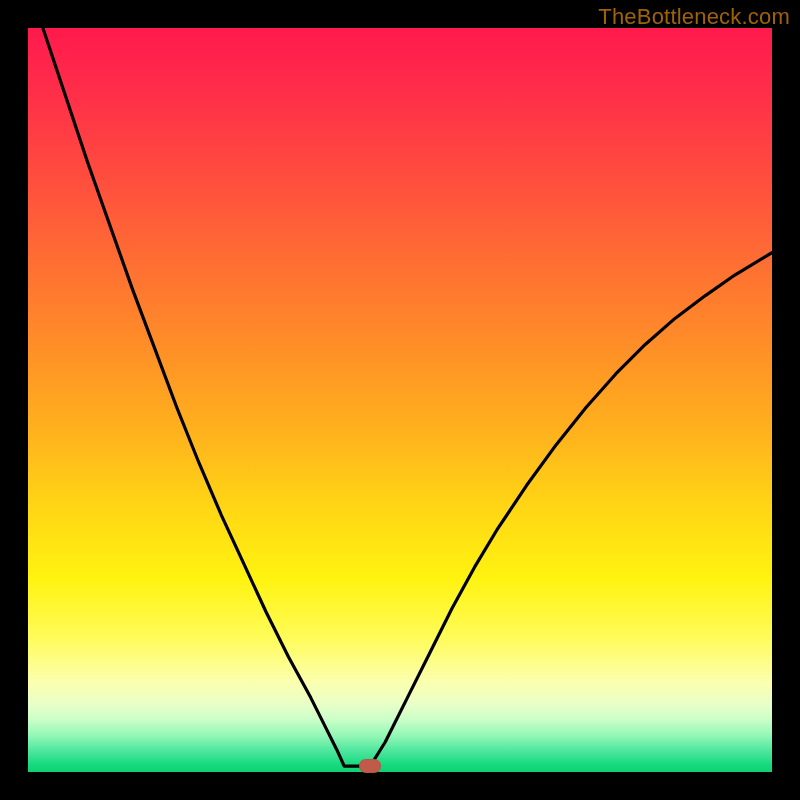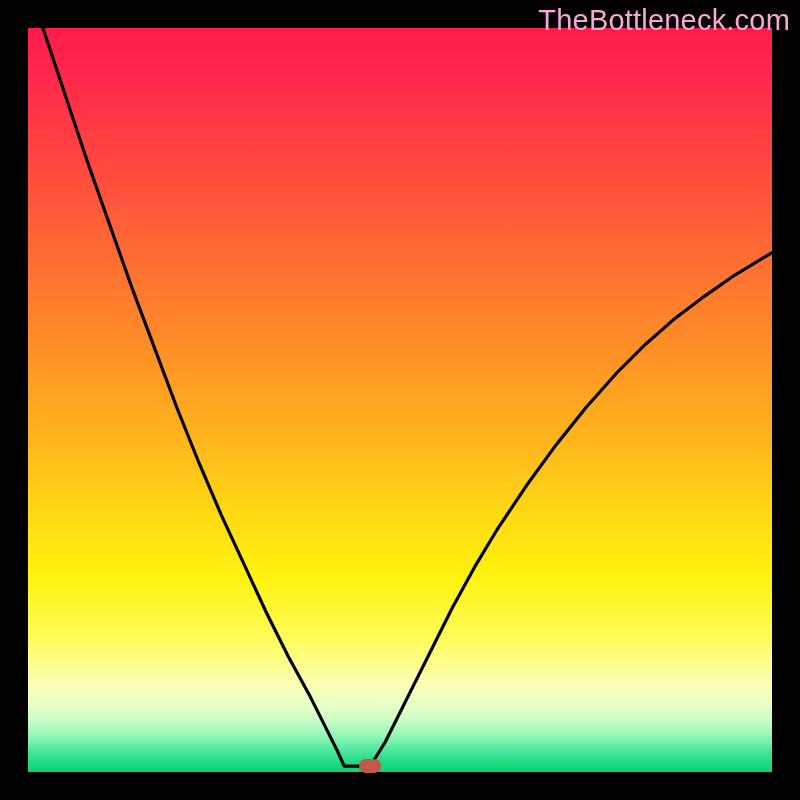--- a/index.html
+++ b/index.html
@@ -41,22 +41,22 @@
       #96f7b6 95%,
       #52e8a0 97%,
       #17d97f 99%,
       #0fd173 100%
     );
   }
   .watermark {
     position: absolute;
     top: 4px;
     right: 10px;
-    color: #f9a8d4;
-    font-size: 29px;
+    color: #a16207;
+    font-size: 22px;
     font-weight: 500;
     letter-spacing: 0.2px;
     user-select: none;
   }
   svg.curve {
     position: absolute;
     left: 0;
     top: 0;
     width: 744px;
     height: 744px;

